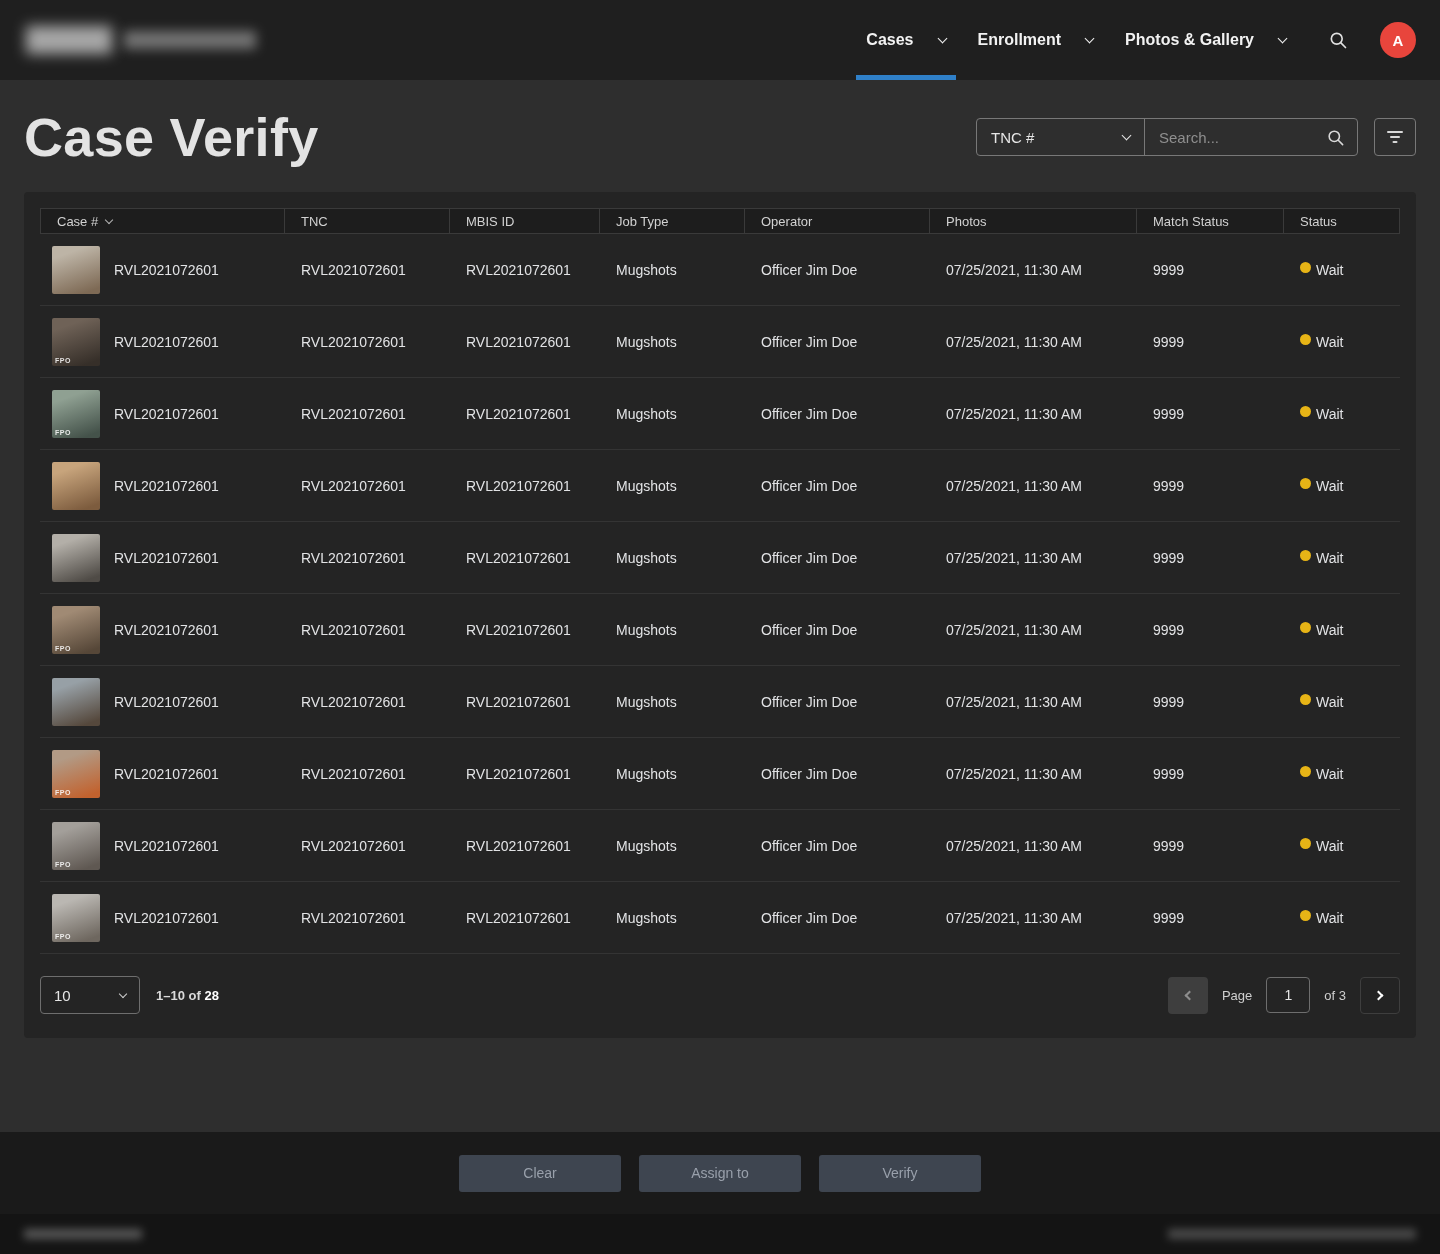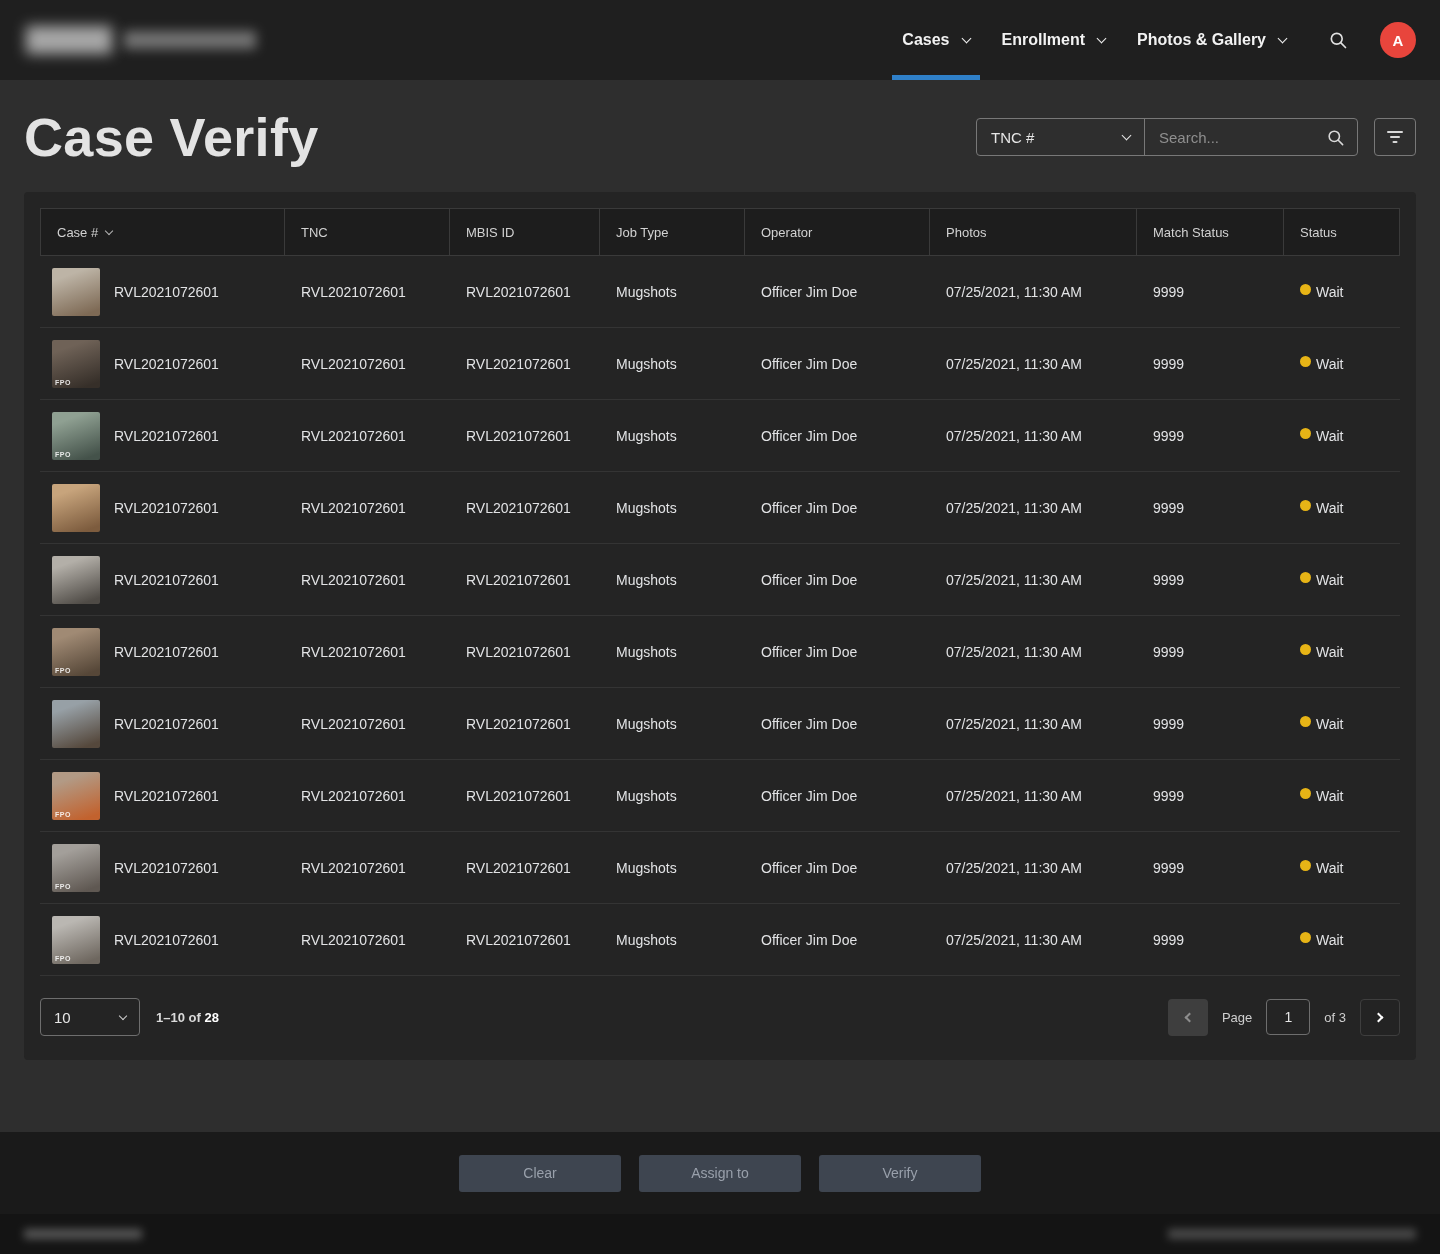--- a/index.html
+++ b/index.html
@@ -9,21 +9,21 @@
     color:#e6e6e6;
     font-family:"Liberation Sans", sans-serif;
     display:flex; flex-direction:column;
   }
   
   .navbar { height:80px; flex:0 0 80px; background:#1f1f1f; display:flex; align-items:center; padding:0 24px; }
   .logo { width:238px; height:40px; position:relative; cursor:pointer; }
   .logo .blk1 { position:absolute; left:2px; top:6px; width:86px; height:28px; background:#c9c9c9; filter:blur(7px); opacity:.8; }
   .logo .blk2 { position:absolute; left:100px; top:11px; width:132px; height:18px; background:#8f8f8f; filter:blur(6px); opacity:.75; }
   .nav-right { margin-left:auto; display:flex; align-items:center; height:100%; }
-  .nav-item { position:relative; height:100%; display:flex; align-items:center; gap:13px;
+  .nav-item { position:relative; height:100%; display:flex; align-items:center; gap:25px;
               margin:0 16px; font-size:16px; font-weight:700; color:#f2f2f2; cursor:pointer; white-space:nowrap; }
   .nav-item.active::after { content:""; position:absolute; left:-10px; right:-10px; bottom:0; height:5px; background:var(--accent,#2f80c9); }
   .chev { display:inline-block; border-style:solid; border-color:currentColor; border-width:0 1.6px 1.6px 0; width:7px; height:7px; }
   .chev.down  { transform:rotate(45deg); margin-top:-3px; }
   .chev.left  { transform:rotate(135deg); margin-left:3px; }
   .chev.right { transform:rotate(-45deg); margin-right:3px; }
   .icon-btn { background:none; border:none; cursor:pointer; display:flex; align-items:center; justify-content:center; padding:8px; margin:0 14px 0 18px; }
   .avatar { width:36px; height:36px; border-radius:50%; background:var(--avatar,#e8453c); color:#fff;
             display:flex; align-items:center; justify-content:center; font-size:15px; font-weight:700; cursor:pointer; margin-left:10px; }
   
@@ -35,21 +35,21 @@
                  padding:0 14px; border-right:1px solid #787878; font-size:15px; color:#e6e6e6; cursor:pointer; }
   .search-box { display:flex; align-items:center; width:212px; padding:0 10px 0 14px; }
   .search-box input { flex:1; min-width:0; background:transparent; border:none; outline:none; color:#e6e6e6; font-size:15px; font-family:inherit; }
   .search-box input::placeholder { color:#8f8f8f; }
   .sg-btn { background:none; border:none; cursor:pointer; display:flex; align-items:center; padding:2px; }
   .filter-btn { width:42px; height:38px; border:1px solid #787878; border-radius:4px; background:transparent;
                 display:flex; align-items:center; justify-content:center; cursor:pointer; }
   
   .card { flex:0 0 auto; margin:0 24px; background:#242424; border-radius:4px; padding:16px; }
   .grid8 { display:grid; grid-template-columns:245px 165px 150px 145px 185px 207px 147px 116px; }
-  .hcell { height:48px; display:flex; align-items:center; gap:8px; padding:0 16px;
+  .hcell { height:26px; display:flex; align-items:center; gap:8px; padding:0 16px;
            font-size:13px; color:#d2d2d2; background:#1d1d1d; border:1px solid #3a3a3a; border-left:none; cursor:pointer; white-space:nowrap; }
   .hcell:first-child { border-left:1px solid #3a3a3a; }
   .hcell .chev { width:6px; height:6px; color:#b5b5b5; }
   .trow { height:72px; border-bottom:1px solid #343434; align-items:center; cursor:pointer; }
   .cell { padding:0 16px; font-size:14px; color:#e2e3e5; white-space:nowrap; overflow:hidden; }
   .case-cell { display:flex; align-items:center; gap:14px; padding:0 8px 0 12px; }
   .thumb { width:48px; height:48px; flex:0 0 48px; border-radius:2px; position:relative; background:#555; }
   .fpo { position:absolute; left:3px; bottom:2px; font-size:7px; font-weight:700; color:rgba(255,255,255,.85); letter-spacing:.5px; }
   .status-cell { display:flex; align-items:flex-start; gap:5px; }
   .dot { width:11px; height:11px; border-radius:50%; background:var(--status,#e7b416); flex:0 0 11px; }

